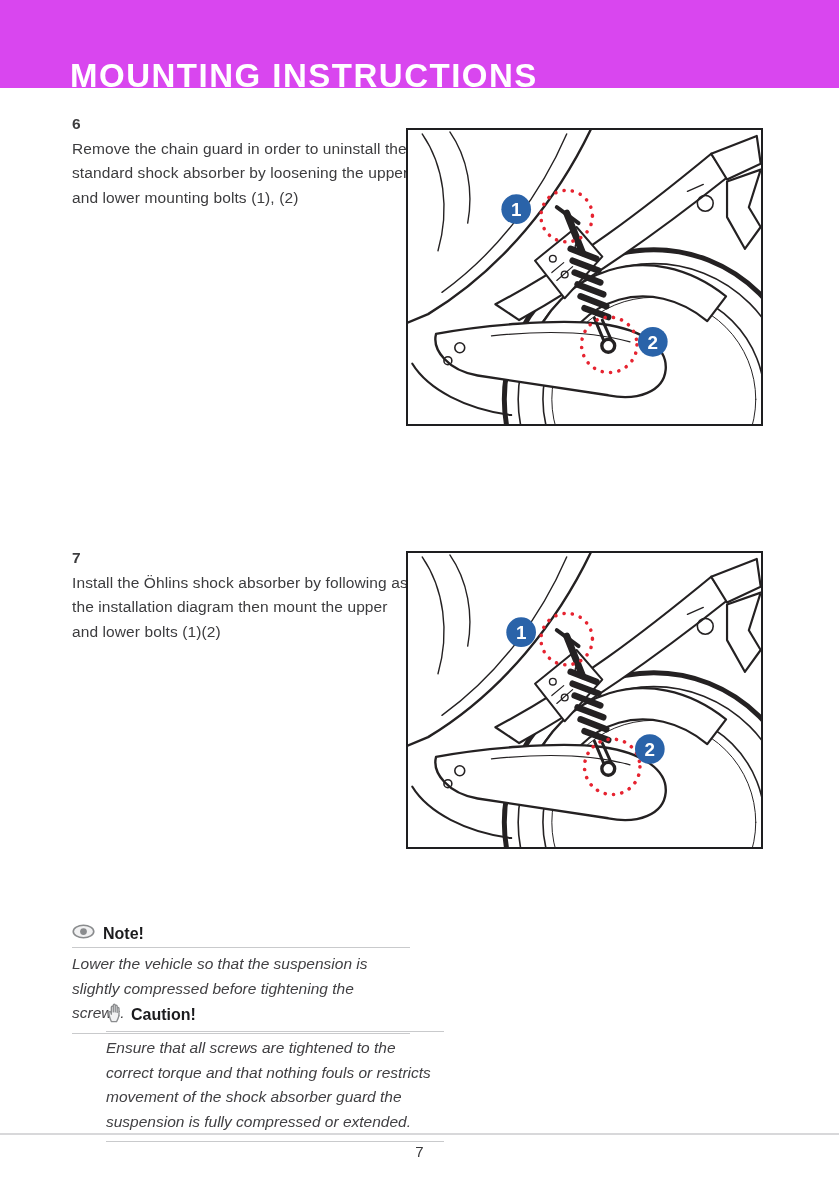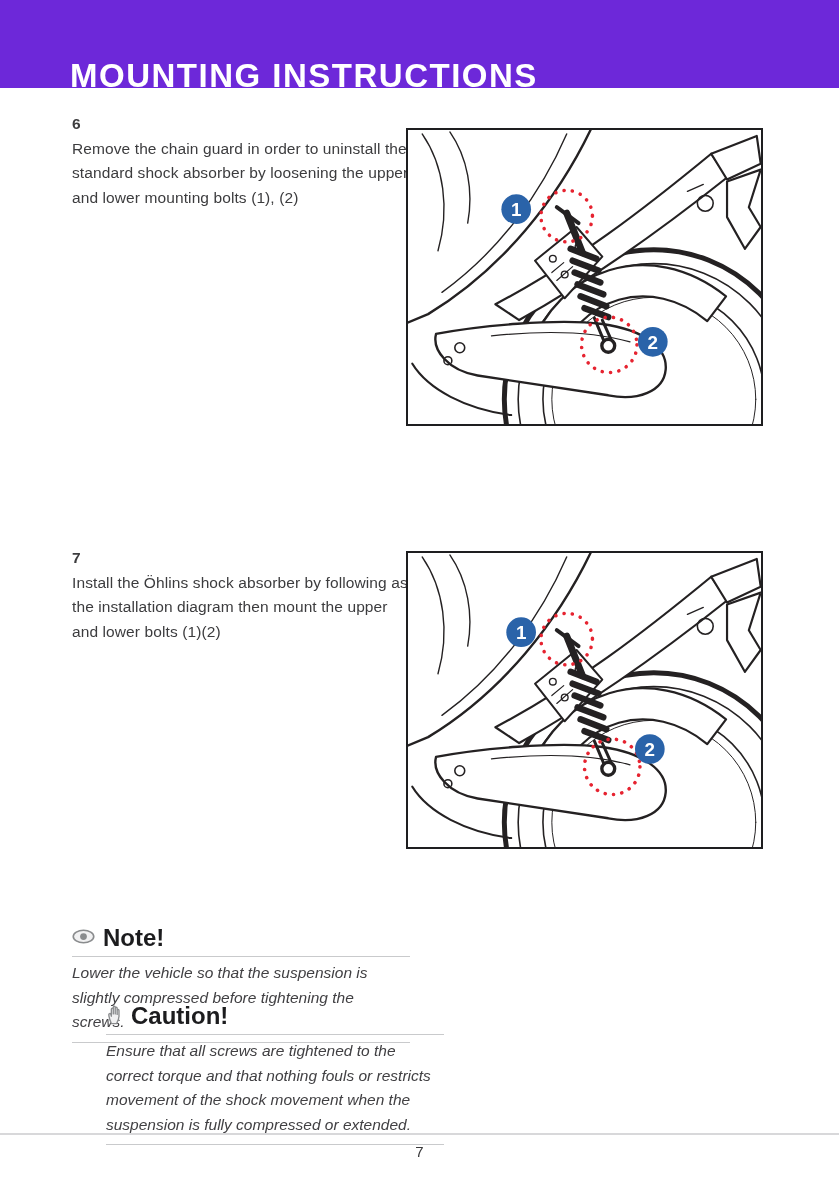--- a/index.html
+++ b/index.html
@@ -1,21 +1,21 @@
 <!DOCTYPE html>
 <html><head>
 <meta charset="utf-8">
 <style>
   html,body{margin:0;padding:0;background:#ffffff;}
   .page{
     position:relative;width:839px;height:1190px;background:#ffffff;overflow:hidden;
     font-family:"Liberation Sans","DejaVu Sans",sans-serif;color:#3c3c3e;
   }
   
-  .banner{position:absolute;top:0;left:0;width:839px;height:88px;background:#6d28d9;}
+  .banner{position:absolute;top:0;left:0;width:839px;height:88px;background:#d946ef;}
   .banner-title{
     position:absolute;left:70px;bottom:-7px;margin:0;
     font-size:33px;font-weight:bold;letter-spacing:1.5px;color:#ffffff;white-space:nowrap;
   }
   
   .step{position:absolute;left:72px;width:344px;}
   .step-6{top:112px;}
   .step-7{top:546px;}
   .step-number{margin:0 0 7px 0;font-size:15px;font-weight:bold;color:#2d2d2f;}
   .step p{margin:0;font-size:15.5px;line-height:24.5px;letter-spacing:0.1px;color:#3c3c3e;}
@@ -28,21 +28,21 @@
   .figure-7{top:551px;}
   .figure svg{display:block;width:100%;height:100%;}
   
   .callout-block{position:absolute;left:72px;width:338px;}
   .note-block{top:924px;}
   .caution-block{top:1002px;margin-left:34px;}
   .callout-head{
     display:flex;align-items:center;gap:8px;margin:0;padding-bottom:4px;
     border-bottom:1px solid #c9cacc;
   }
-  .callout-title{font-size:24px;font-weight:bold;color:#1c1c1e;}
+  .callout-title{font-size:16px;font-weight:bold;color:#1c1c1e;}
   .callout-body{
     margin:4px 0 0 0;padding-bottom:7px;border-bottom:1px solid #c9cacc;
     font-style:italic;font-size:15.5px;line-height:24.5px;color:#414043;
   }
   
   .footer-rule{position:absolute;top:1133px;left:0;width:839px;border-top:2px solid #d8d8da;}
   .page-number{position:absolute;top:1143px;left:0;width:839px;margin:0;text-align:center;font-size:15px;color:#38383a;}
 </style>
 </head>
 <body>
@@ -184,19 +184,19 @@
 
   <div class="callout-block caution-block">
     <div class="callout-head">
       <span>
         <svg width="17" height="21" viewBox="0 0 14 17">
           <path d="M4.4 16 C3.2 13.2 2.4 10.8 2.3 8.6 c-.05-1.1 1.4-1.2 1.7-.2 l.4 1.5 V4.2 c0-1.2 1.6-1.2 1.6 0 V8 V2.6 c0-1.2 1.6-1.2 1.6 0 V8 V3.4 c0-1.2 1.6-1.2 1.6 0 V8.4 V5.2 c0-1.1 1.5-1.1 1.5 0 V10 c0 2.4-.9 4-2 6 Z" fill="#f1f1f2" stroke="#8a8c8e" stroke-width="1.1" stroke-linejoin="round"></path>
         </svg>
       </span>
       <span class="callout-title">Caution!</span>
     </div>
-    <p class="callout-body">Ensure that all screws are tightened to the correct torque and that nothing fouls or restricts movement of the shock movement when the suspension is fully compressed or extended.</p>
+    <p class="callout-body">Ensure that all screws are tightened to the correct torque and that nothing fouls or restricts movement of the shock absorber guard the suspension is fully compressed or extended.</p>
   </div>
 
   <div class="footer-rule"></div>
   <p class="page-number">7</p>
 
 </div>
 
 </body></html>

